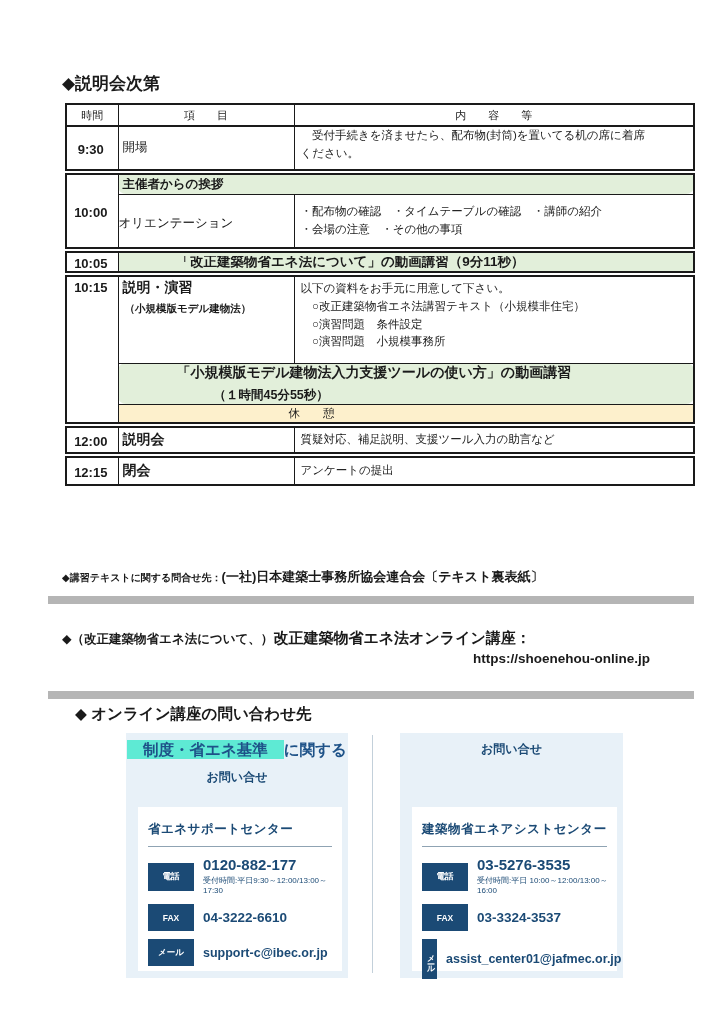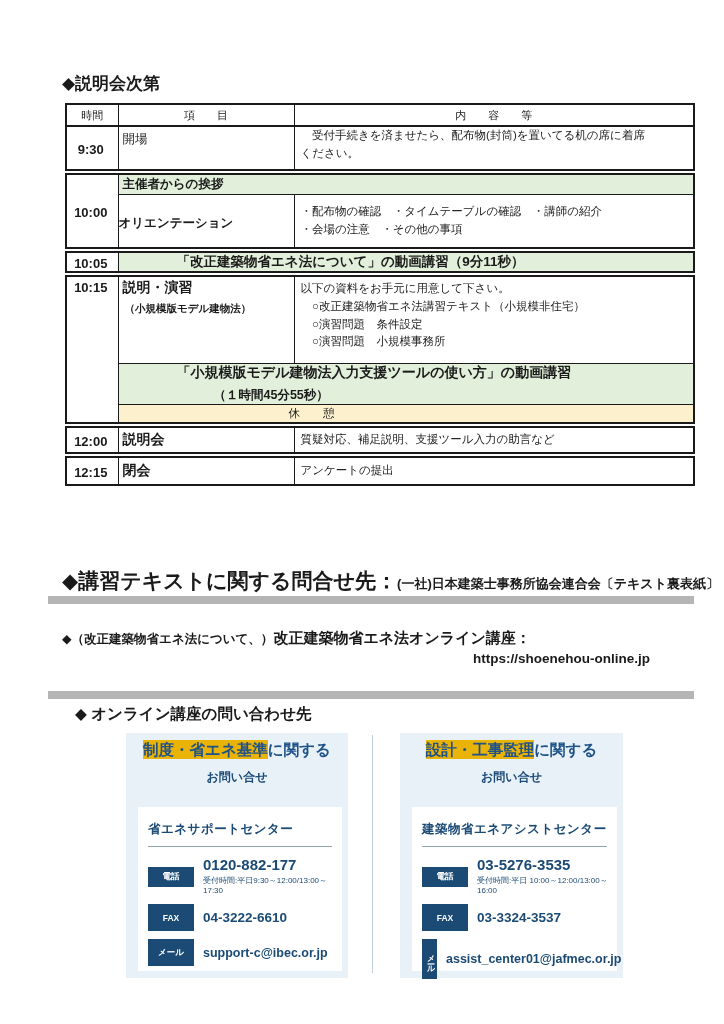--- a/index.html
+++ b/index.html
@@ -17,68 +17,68 @@
     border-collapse:collapse; table-layout:fixed;
     border:2px solid #1a1a1a;
   }
   table.agenda td { border:1px solid #1a1a1a; vertical-align:middle; overflow:hidden; }
   tr.hdr td { height:22px; text-align:center; font-size:11px; color:#222; border-bottom:2px solid #1a1a1a; font-weight:normal; }
   td.t { text-align:center; padding:3px 3px 0 0; font-weight:bold; font-size:13px; vertical-align:top; }
   td.i { padding-left:4px; font-size:12.5px; }
   td.c { padding-left:6px; font-size:11.5px; line-height:1.55; }
   .pre { white-space:pre-line; }
   tr.sep td { border-top:6px double #1a1a1a; }
-  .green { background:#e2efda; }
+  .green { background:#e2efda;border-radius:8px; }
   .yellow { background:#fdf0cc; }
 
   tr.r-opening td { height:46px; }
   tr.r-greeting td { height:22px; }
   td.greeting-cell { font-weight:bold; font-size:12.5px; padding-left:4px; }
   tr.r-orientation td { height:56px; }
-  td.i-bold { font-weight:bold; font-size:12.5px; vertical-align:top; padding-top:6px; }
+  td.i-bold { font-weight:normal; font-size:12.5px; vertical-align:top; padding-top:6px; }
   tr.r-video1 td { height:20px; }
   td.video1-cell { font-weight:bold; font-size:13.5px; padding-left:58px; }
   tr.r-explain td { height:89px; vertical-align:top; }
   .i-main { font-weight:bold; font-size:14px; padding:2px 0 0 4px; }
   .i-sub { font-weight:bold; font-size:10.5px; padding:5px 0 0 6px; }
   tr.r-video2 td { height:40px; }
   .v2-title { font-weight:bold; font-size:14px; padding-left:58px; }
   .v2-dur { font-weight:bold; font-size:12.5px; padding-left:95px; margin-top:5px; }
   tr.r-break td { height:21px; }
   td.brk { padding-left:170px; font-size:11.5px; }
   tr.r-qa td, tr.r-closing td { height:30px; }
   td.i-big { font-weight:bold; font-size:14px; padding-left:4px; }
 
   
   .note1 { position:absolute; left:62px; top:567px; white-space:nowrap; }
-  .n1a { font-size:21px; font-weight:bold; }
+  .n1a { font-size:10px; font-weight:bold; }
   .n1b { font-size:13px; font-weight:bold; }
   .bar { position:absolute; left:48px; width:646px; height:8px; background:#b5b5b5; }
   .bar1 { top:596px; } .bar2 { top:691px; }
   .note2 { position:absolute; left:62px; top:629px; white-space:nowrap; }
   .n2a { font-size:12.5px; font-weight:bold; }
   .n2b { font-size:15px; font-weight:bold; }
   .url { position:absolute; left:62px; top:651px; width:588px; text-align:right; font-weight:bold; font-size:13.5px; }
   .contact-heading { position:absolute; left:75px; top:704px; font-size:15.5px; font-weight:bold; }
 
   
   .card { position:absolute; top:733px; height:245px; background:#e8f1f8; }
   .card-left { left:126px; width:222px; }
   .card-right { left:400px; width:223px; }
   .card-divider { position:absolute; left:372px; top:735px; width:1px; height:238px; background:#c3d0da; }
   .card-title { text-align:center; margin-top:7px; font-size:15.5px; font-weight:bold; color:#1e5288; white-space:nowrap; }
-  .hl { background:#eab308; padding:1px 0; }
+  .hl { background:#5eead4; padding:1px 16px; }
   .card-sub { text-align:center; font-size:12px; font-weight:bold; color:#1b4a75; margin-top:8px; }
   .card-body { position:absolute; left:12px; top:74px; right:6px; height:164px; background:#ffffff; }
   .center-name { font-size:12.5px; font-weight:bold; color:#1b4a75; padding:14px 10px 0 10px; letter-spacing:0.5px; white-space:nowrap; }
   .rule { border-top:1px solid #8fa3b3; margin:8px 10px 10px 10px; }
   .crow { display:flex; align-items:center; gap:9px; padding-left:10px; margin-bottom:8px; }
   .badge { background:#1b4a75; color:#fff; font-size:8.5px; font-weight:bold;
            display:flex; align-items:center; justify-content:center; flex:none; }
-  .badge-ph { width:46px; height:20px; }
+  .badge-ph { width:46px; height:28px; }
   .badge-fx { width:46px; height:27px; }
   .badge-ml { width:46px; height:27px; }
   .badge-ml-v { width:15px; height:40px; writing-mode:vertical-rl; font-size:8px; letter-spacing:1px; }
   .num { font-size:15px; font-weight:bold; color:#1b4a75; line-height:1.1; }
   .num2 { font-size:13.5px; font-weight:bold; color:#1b4a75; }
   .email { font-size:12.5px; font-weight:bold; color:#1b4a75; }
   .hours { font-size:8px; color:#1b4a75; white-space:pre-line; line-height:1.3; margin-top:2px; }
 </style>
 </head>
 <body>
@@ -95,21 +95,21 @@
       </colgroup>
     <tbody>
       <tr class="hdr">
         <td>時間</td>
         <td>項　　目</td>
         <td>内　　容　　等</td>
       </tr>
 
       <tr class="r-opening">
         <td class="t">9:30</td>
-        <td class="i" style="vertical-align:top; padding-top:4px;">開場</td>
+        <td class="i" style="vertical-align:top; padding-top:12px;">開場</td>
         <td class="c pre" style="vertical-align:top; ">　受付手続きを済ませたら、配布物(封筒)を置いてる机の席に着席
 ください。</td>
       </tr>
 
       <tr class="sep r-greeting">
         <td class="t" rowspan="2">10:00</td>
         <td class="greeting-cell green" colspan="2">主催者からの挨拶</td>
       </tr>
       <tr class="r-orientation">
         <td class="i-bold">オリエンテーション</td>
@@ -192,23 +192,20 @@
       <div class="crow">
         <span class="badge badge-ml">メール</span>
         <span class="email">support-c@ibec.or.jp</span>
       </div>
     </div>
   </div>
 
   <div class="card-divider"></div>
 
   <div class="card card-right">
-    <div class="card-title">
-      <span class="hl">設計・工事監理</span><span>に関する</span>
-    </div>
     <div class="card-sub">お問い合せ</div>
     <div class="card-body">
       <div class="center-name">建築物省エネアシストセンター</div>
       <div class="rule"></div>
       <div class="crow">
         <span class="badge badge-ph">電話</span>
         <span>
           <div class="num">03-5276-3535</div>
           <div class="hours">受付時間:平日 10:00～12:00/13:00～
 16:00</div>

